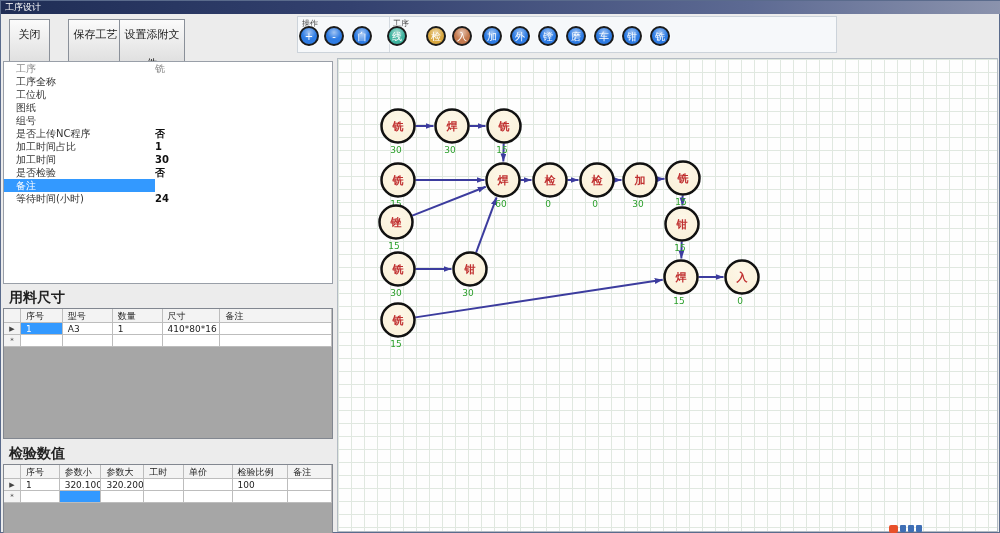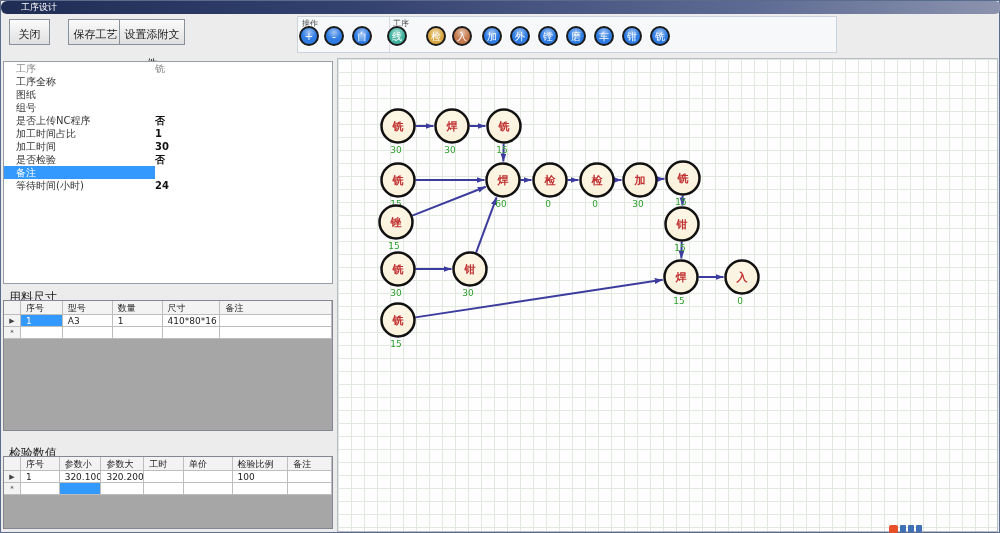--- a/index.html
+++ b/index.html
@@ -1,23 +1,23 @@
 <!DOCTYPE html>
 <html><head>
 <meta charset="utf-8">
 <style>
   * { margin:0; padding:0; box-sizing:border-box; font-family:"DejaVu Sans","Liberation Sans",sans-serif; }
   html,body { width:1000px; height:533px; overflow:hidden; }
   #window { position:relative; width:1000px; height:533px; background:#ececec; border:1px solid #5a6b8c; }
 
   .titlebar { position:absolute; left:0; top:0; width:1000px; height:13px;
     background:linear-gradient(to right,#1f2d55 0%,#33416f 35%,#5d6a93 75%,#8b93ad 100%);
-    color:#fff; font-size:9px; line-height:13px; padding-left:20px;border-radius:6px; }
-
-  .btn { position:absolute; top:18px; height:26px; background:linear-gradient(#fbfbfb,#e0e0e0);
+    color:#fff; font-size:9px; line-height:13px; padding-left:4px; }
+
+  .btn { position:absolute; top:18px; height:43px; background:linear-gradient(#fbfbfb,#e0e0e0);
     border:1px solid #8a9099; font-size:11px; color:#222; text-align:center; line-height:29px; }
   .btn-close { left:8px; width:41px; }
   .btn-save { left:67px; width:55px; }
   .btn-attach { left:118px; width:66px; }
 
   .toolbar-panel { position:absolute; left:296px; top:15px; width:540px; height:37px;
     background:#f6f8fa; border:1px solid #ccd3da; }
   .toolbar-divider { position:absolute; left:388px; top:16px; width:1px; height:35px; background:#d4dae0; }
   .group-label { position:absolute; top:17px; font-size:8px; color:#444; }
   .rbtn { position:absolute; top:25px; width:20px; height:20px; border-radius:50%;
@@ -28,22 +28,22 @@
   .settings-panel { position:absolute; left:2px; top:60px; width:330px; height:223px;
     background:#fff; border:1px solid #999fa8; }
   .pg-header { height:16px; line-height:16px; font-size:11px; font-weight:bold; color:#111; padding-left:4px; }
   .pg-arrow { font-size:7px; margin-right:4px; color:#333; }
   .pg-row { display:flex; height:13px; line-height:13px; font-size:10px; }
   .pg-label { width:151px; padding-left:12px; color:#333; white-space:nowrap; overflow:hidden; }
   .pg-value { flex:1; color:#111; font-weight:bold; white-space:nowrap; overflow:hidden; }
   .pg-row.muted .pg-label, .pg-row.muted .pg-value { color:#8a8a8a; font-weight:normal; }
   .pg-row.selected .pg-label { background:#3399ff; color:#fff; }
 
-  .section-label { position:absolute; font-size:12px; color:#222; }
-  .grid-table { position:absolute; left:2px; width:330px; background:#a6a6a6; border:1px solid #828790; overflow:hidden; }
+  .section-label { position:absolute; font-size:14px; color:#222;font-weight:bold; }
+  .grid-table { position:absolute; left:2px; width:330px; background:#a6a6a6; border:1px solid #828790; overflow:hidden;margin-top:8px; }
   .tr { display:flex; }
   .td, .th { border-right:1px solid #bdbdbd; border-bottom:1px solid #bdbdbd; font-size:9px;
     padding-left:5px; white-space:nowrap; overflow:hidden; color:#222; background:#fff; }
   .th { background:#f3f3f3; height:14px; line-height:14px; }
   .td { height:12px; line-height:12px; }
   .sel-col { background:#f3f3f3; text-align:center; padding-left:0; font-size:7px; color:#444; }
   .cell-selected { background:#3399ff; color:#fff; }
 
   .canvas { position:absolute; left:336px; top:57px; width:661px; height:474px; background:#fefefe;
     border:1px solid #b4bcc4;
@@ -89,20 +89,24 @@
     </div>
 
   <div class="settings-panel">
     <div id="settings-rows">
         <div class="pg-row muted">
           <span class="pg-label">工序</span>
           <span class="pg-value">铣</span>
         </div>
         <div class="pg-row">
           <span class="pg-label">工序全称</span>
+        </div>
+        <div class="pg-row">
+          <span class="pg-label">工位机</span>
+          <span class="pg-value"></span>
         </div>
         <div class="pg-row">
           <span class="pg-label">图纸</span>
           <span class="pg-value"></span>
         </div>
         <div class="pg-row">
           <span class="pg-label">组号</span>
           <span class="pg-value"></span>
         </div>
         <div class="pg-row">

